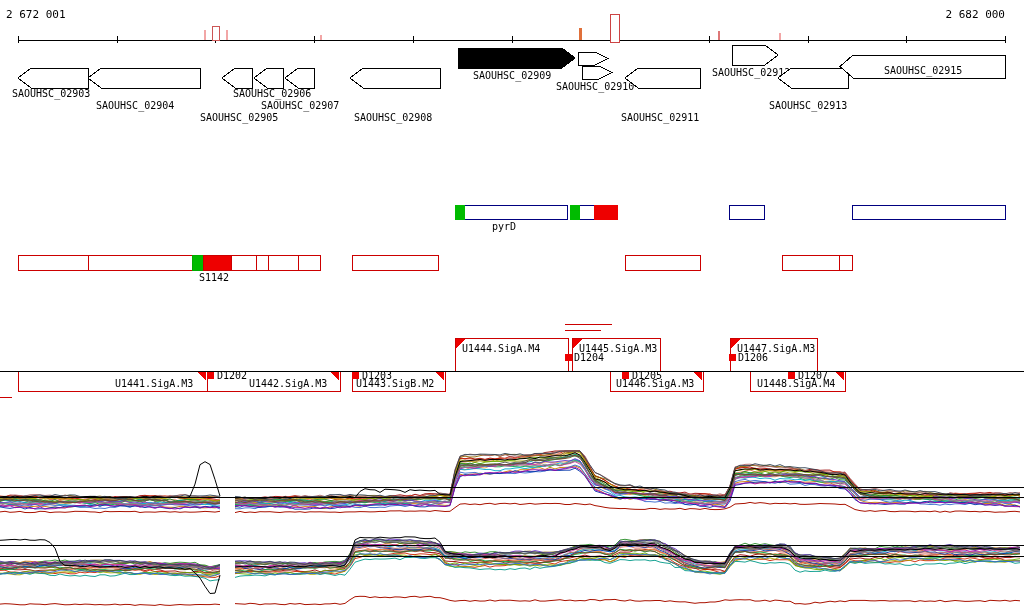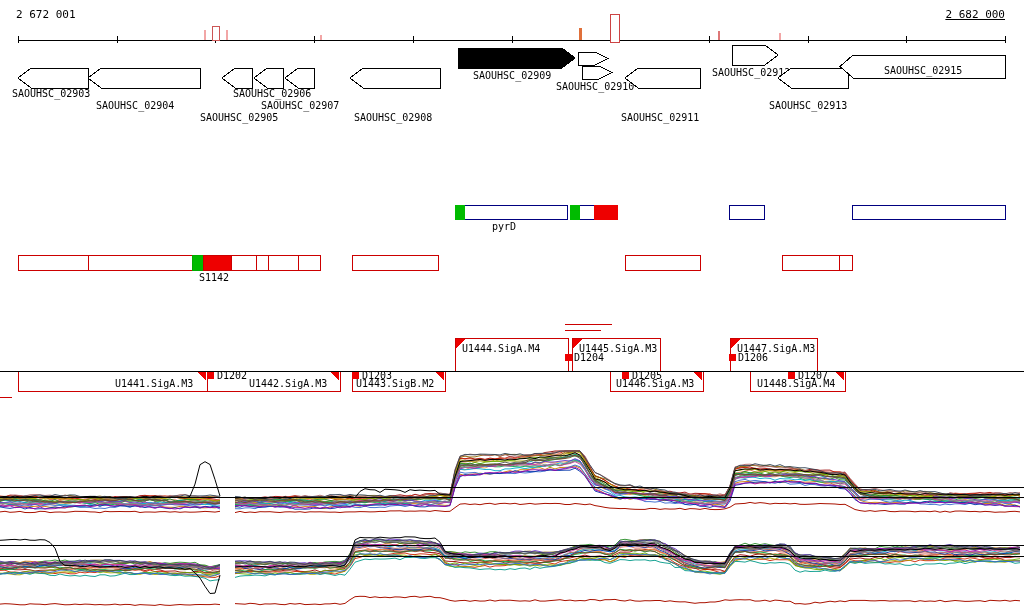--- a/index.html
+++ b/index.html
@@ -1,20 +1,20 @@
 <!DOCTYPE html>
 <html><head>
 <meta charset="utf-8">
 <style>
   html,body{margin:0;padding:0;background:#fff;}
   .stage{position:relative;width:1024px;height:611px;background:#ffffff;overflow:hidden;
          font-family:"DejaVu Sans Mono","Liberation Mono",monospace;}
   .coord{position:absolute;top:8px;font-size:11px;color:#000;}
-  .coord.left{left:16px;}
-  .coord.right{right:19px;text-decoration:underline;}
+  .coord.left{left:6px;}
+  .coord.right{right:19px;}
   #scene{position:absolute;left:0;top:0;}
   #scene text{font-family:"DejaVu Sans Mono","Liberation Mono",monospace;font-size:10px;fill:#000;}
   #scene rect,#scene line,#scene polygon{shape-rendering:crispEdges;}
 </style>
 </head>
 <body>
 
 <div class="stage">
   <div class="coord left">2 672 001</div>
   <div class="coord right">2 682 000</div>

